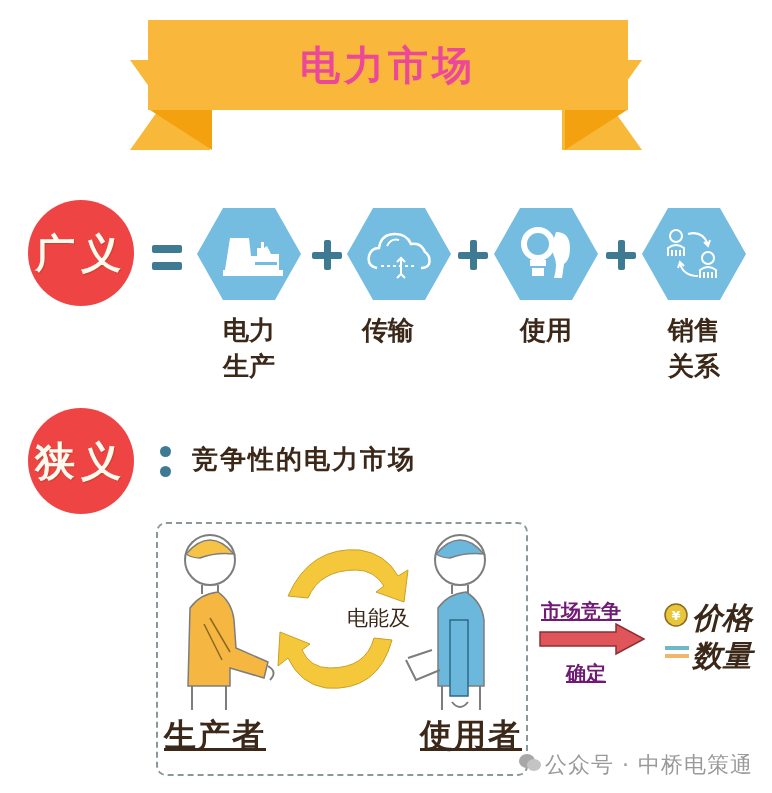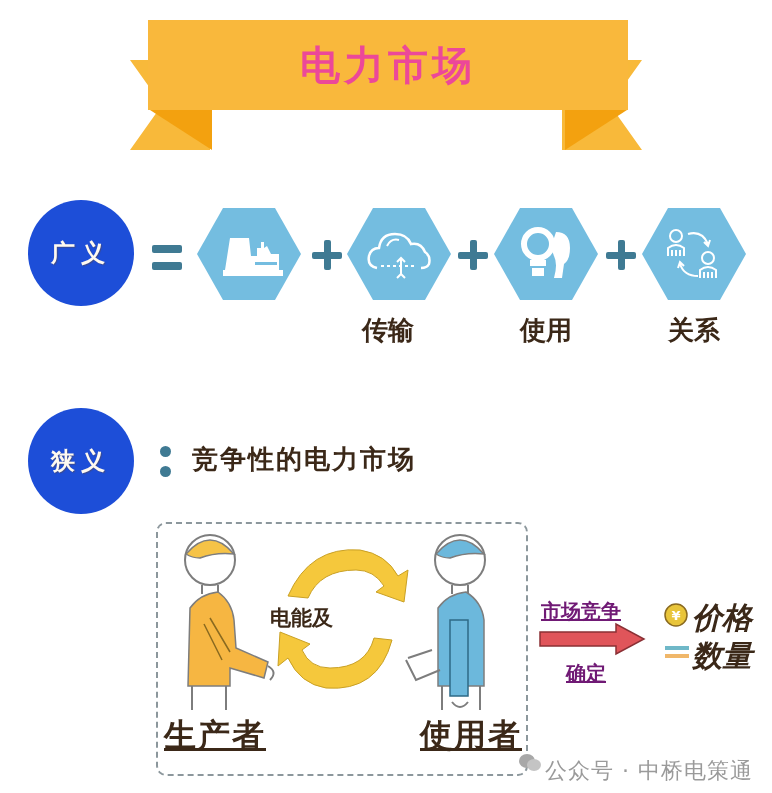--- a/index.html
+++ b/index.html
@@ -11,44 +11,44 @@
   .banner-tail.left { left: 130px; clip-path: polygon(0 0, 100% 0, 100% 100%, 0 100%, 40% 50%); }
   .banner-tail.right { left: 562px; clip-path: polygon(0 0, 100% 0, 60% 50%, 100% 100%, 0 100%); }
   .banner-fold { position: absolute; top: 110px; width: 62px; height: 40px; background: #f3a10f; }
   .banner-fold.left { left: 150px; clip-path: polygon(0 0, 100% 0, 100% 100%); }
   .banner-fold.right { left: 565px; clip-path: polygon(0 0, 100% 0, 0 100%); }
   .banner-main { position: absolute; left: 148px; top: 20px; width: 480px; height: 90px; background: #f9b83c; }
   .banner-title { position: absolute; left: 148px; top: 20px; width: 480px; height: 90px;
                   display: flex; align-items: center; justify-content: center;
                   color: #ec4899; font-size: 40px; font-weight: bold; letter-spacing: 4px; }
   
-  .circle { position: absolute; width: 106px; height: 106px; border-radius: 50%; background: #1d4ed8;
+  .circle { position: absolute; width: 106px; height: 106px; border-radius: 50%; background: #ef4444;
             display: flex; align-items: center; justify-content: center; color: #fffaf0;
-            font-size: 24px; font-weight: bold; letter-spacing: 6px; text-shadow: 1px 1px 1px rgba(120,70,0,0.35); }
+            font-size: 40px; font-weight: bold; letter-spacing: 6px; text-shadow: 1px 1px 1px rgba(120,70,0,0.35); }
   .equals { position: absolute; left: 152px; top: 245px; width: 30px; height: 8px; background: #3f7a93; border-radius: 2px; }
   .equals.b { top: 262px; }
   .plus { position: absolute; width: 30px; height: 30px; }
   .plus::before, .plus::after { content: ""; position: absolute; background: #3f7a93; border-radius: 2px; }
   .plus::before { left: 12px; top: 0; width: 7px; height: 30px; }
   .plus::after { left: 0; top: 12px; width: 30px; height: 7px; }
   .hex { position: absolute; width: 104px; height: 92px; background: #74bde0;
          clip-path: polygon(25% 0, 75% 0, 100% 50%, 75% 100%, 25% 100%, 0 50%); }
   .hex svg { position: absolute; left: 0; top: 0; }
   .hex-label { position: absolute; width: 104px; text-align: center; font-size: 26px; font-weight: bold;
                color: #3b2818; line-height: 36px; }
   .dot { position: absolute; width: 11px; height: 11px; border-radius: 50%; background: #3f7a93; }
   .narrow-text { position: absolute; left: 192px; top: 442px; font-size: 26px; font-weight: bold; color: #3b2818; letter-spacing: 2px; }
   .dashbox { position: absolute; left: 156px; top: 522px; width: 368px; height: 250px;
              border: 2px dashed #8c979c; border-radius: 10px; }
   .role-label { position: absolute; font-size: 32px; font-weight: bold; color: #3b2818; letter-spacing: 2px; text-decoration: underline; }
-  .center-text { position: absolute; left: 270px; top: 604px; width: 140px; text-align: left;
-                 font-size: 21px; font-weight: bold; color: #3b2818; line-height: 28px; }
+  .center-text { position: absolute; left: 270px; top: 604px; width: 140px; text-align: right;
+                 font-size: 21px; font-weight: normal; color: #3b2818; line-height: 28px; }
   .comp-label { position: absolute; font-size: 20px; font-weight: bold; color: #701a75; text-decoration: underline; }
   .out-label { position: absolute; font-size: 30px; font-weight: bold; color: #3b2818; font-style: italic; }
-  .watermark { position: absolute; left: 545px; top: 750px; font-size: 22px; color: #9a9a9a; letter-spacing: 1px; margin-top: 6px; }
+  .watermark { position: absolute; left: 545px; top: 750px; font-size: 22px; color: #9a9a9a; letter-spacing: 1px; }
 </style>
 </head>
 <body>
 
 <div class="banner-tail left"></div>
 <div class="banner-tail right"></div>
 <div class="banner-fold left"></div>
 <div class="banner-fold right"></div>
 <div class="banner-main"></div>
 <div class="banner-title">电力市场</div>
@@ -91,28 +91,31 @@
     <circle cx="34" cy="28" r="6" fill="none" stroke="#fff" stroke-width="2"></circle>
     <path d="M26 48 L26 40 Q34 34 42 40 L42 48 M30 48 L30 42 M34 48 L34 42 M38 48 L38 42" fill="none" stroke="#fff" stroke-width="2"></path>
     <circle cx="66" cy="50" r="6" fill="none" stroke="#fff" stroke-width="2"></circle>
     <path d="M58 70 L58 62 Q66 56 74 62 L74 70 M62 70 L62 64 M66 70 L66 64 M70 70 L70 64" fill="none" stroke="#fff" stroke-width="2"></path>
     <path d="M46 26 Q60 22 66 36 M62 34 L66 38 L68 32" fill="none" stroke="#fff" stroke-width="2"></path>
     <path d="M56 68 Q42 68 38 56 M36 60 L38 54 L42 58" fill="none" stroke="#fff" stroke-width="2"></path>
   </svg>
 </div>
 
 <div class="hex-label" style="left:197px; top:312px;">
+  <div>电力</div>
+  <div>生产</div>
 </div>
 <div class="hex-label" style="left:336px; top:312px;">
   <div>传输</div>
 </div>
 <div class="hex-label" style="left:494px; top:312px;">
   <div>使用</div>
 </div>
 <div class="hex-label" style="left:642px; top:312px;">
+  <div>销售</div>
   <div>关系</div>
 </div>
 
 <div class="circle" style="left:28px; top:408px;">狭义</div>
 <div class="dot" style="left:160px; top:446px;"></div>
 <div class="dot" style="left:160px; top:466px;"></div>
 <div class="narrow-text">竞争性的电力市场</div>
 
 <div class="dashbox"></div>
 

